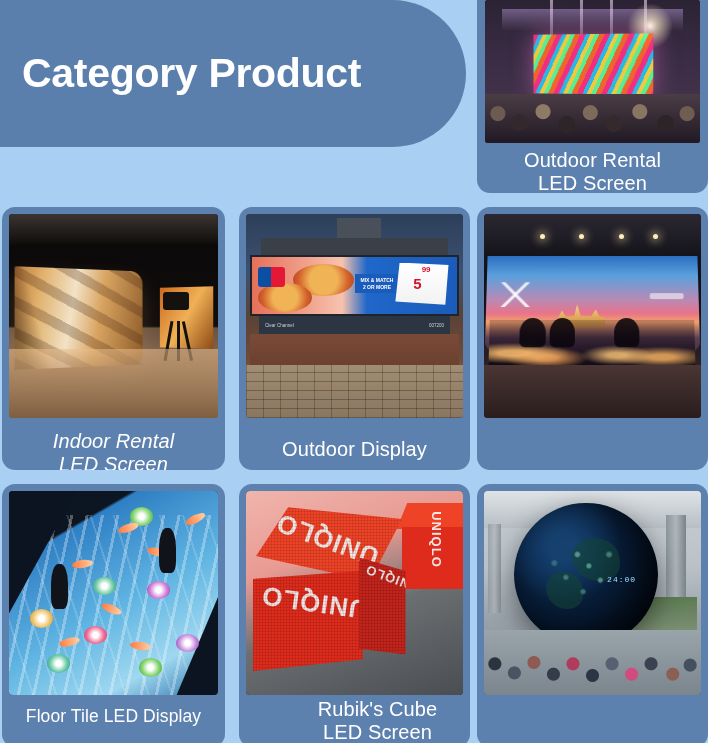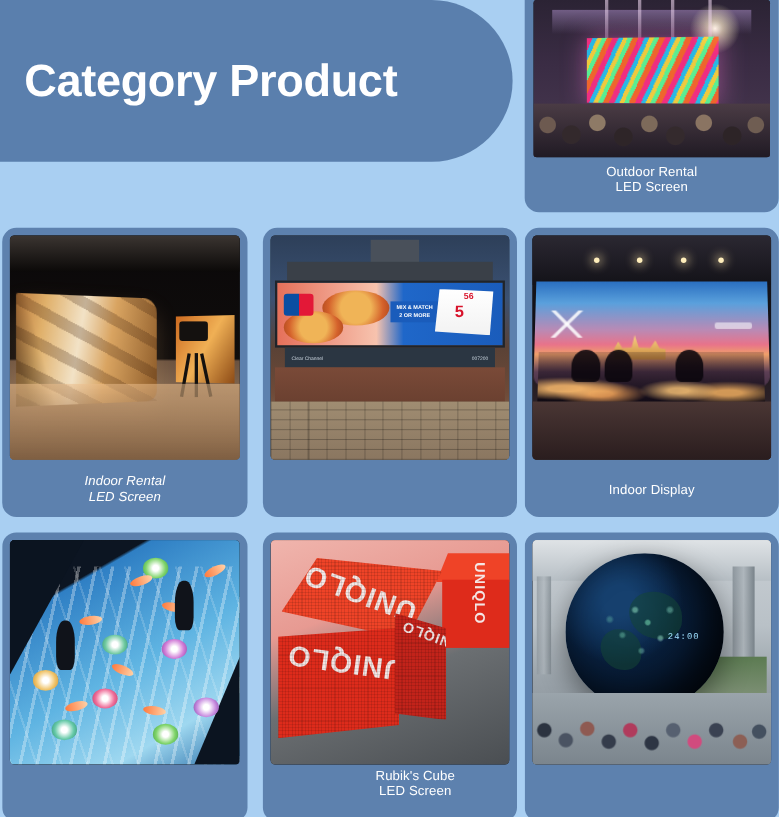--- a/index.html
+++ b/index.html
@@ -49,21 +49,21 @@
   .card-media {
     position: absolute;
     overflow: hidden;
     background: #111;
   }
   .card-label {
     position: absolute;
     left: 0;
     right: 0;
     color: #ffffff;
-    font-size: 12px;
+    font-size: 20px;
     font-weight: normal;
     text-align: center;
     line-height: 1.17;
     letter-spacing: 0.1px;
   }
 
   
   #card-outdoor-rental {
     left: 477px; top: -14px;
     width: 231px; height: 207px;
@@ -361,31 +361,32 @@
       <div class="panel">
         <div class="pizza p1"></div>
         <div class="pizza p2"></div>
         <div class="domino"></div>
         <div class="mixmatch" style="color:#fff;font-size:5px;font-weight:bold;display:flex;flex-direction:column;justify-content:center;align-items:center;line-height:1.25;">
           <span>MIX &amp; MATCH</span>
           <span>2 OR MORE</span>
         </div>
         <div class="pricetag" style="display:flex;align-items:center;justify-content:center;font-size:15px;line-height:1;">
           <span>5</span>
-          <span style="font-size:8px;align-self:flex-start;margin-top:3px;">56</span>
+          <span style="font-size:8px;align-self:flex-start;margin-top:3px;">99</span>
         </div>
       </div>
       <div class="clearch" style="display:flex;align-items:center;justify-content:space-between;padding:0 6px;color:#c8d2dc;font-size:4.5px;">
         <span>Clear Channel</span>
         <span>007200</span>
       </div>
       <div class="struct"></div>
       <div class="brick"></div>
     </div>
   </div>
+  <div class="card-label">Outdoor Display</div>
 </div>
 
 <div class="card row2" id="card-indoor-display">
   <div class="card-media">
     <div class="scene sc-indoor">
       <div class="ceil"></div>
       <div class="spot" style="left:26%"></div>
       <div class="spot" style="left:44%"></div>
       <div class="spot" style="left:62%"></div>
       <div class="spot" style="left:78%"></div>
@@ -394,21 +395,20 @@
         <div class="town"></div>
         <div class="tree" style="left:16%"></div>
         <div class="tree" style="left:30%"></div>
         <div class="tree" style="left:60%"></div>
         <div class="logo-star"></div>
         <div class="abbvie"></div>
       </div>
       <div class="floor"></div>
     </div>
   </div>
-  <div class="card-label">Indoor Display</div>
 </div>
 
 <div class="card row3" id="card-floor-tile">
   <div class="card-media">
     <div class="scene sc-pond">
       <div class="ripple"></div>
       <div class="darkcorner"></div>
       <div class="darkright"></div>
       <div class="lotus" style="left:58%;top:8%;background:radial-gradient(circle,#fff 18%,#7fd46a 60%,#3f9a46 100%)"></div>
       <div class="lotus" style="left:40%;top:42%;background:radial-gradient(circle,#fff 18%,#6fc9a0 60%,#2e8f6e 100%)"></div>
@@ -422,20 +422,21 @@
       <div class="koi" style="left:66%;top:28%;transform:rotate(12deg)"></div>
       <div class="koi" style="left:30%;top:34%;transform:rotate(-8deg)"></div>
       <div class="koi" style="left:44%;top:56%;transform:rotate(22deg)"></div>
       <div class="koi" style="left:24%;top:72%;transform:rotate(-14deg)"></div>
       <div class="koi" style="left:58%;top:74%;transform:rotate(8deg)"></div>
       <div class="koi" style="left:84%;top:12%;transform:rotate(-26deg)"></div>
       <div class="person" style="left:72%;top:18%;width:8%;height:22%"></div>
       <div class="person" style="left:20%;top:36%;width:8%;height:22%"></div>
     </div>
   </div>
+  <div class="card-label">Floor Tile LED Display</div>
 </div>
 
 <div class="card row3" id="card-rubiks-cube">
   <div class="card-media">
     <div class="scene sc-cube">
 
       <div class="cubebox" style="left:72%;top:6%;width:34%;height:42%;">
         <div class="face top" style="left:0;top:0;width:100%;height:30%;transform:skewX(-22deg)"></div>
         <div class="face front" style="left:0;top:28%;width:100%;height:72%;"></div>
         <div class="glyph" style="left:8%;top:34%;font-size:13px;transform:rotate(90deg)">UNIQLO</div>

